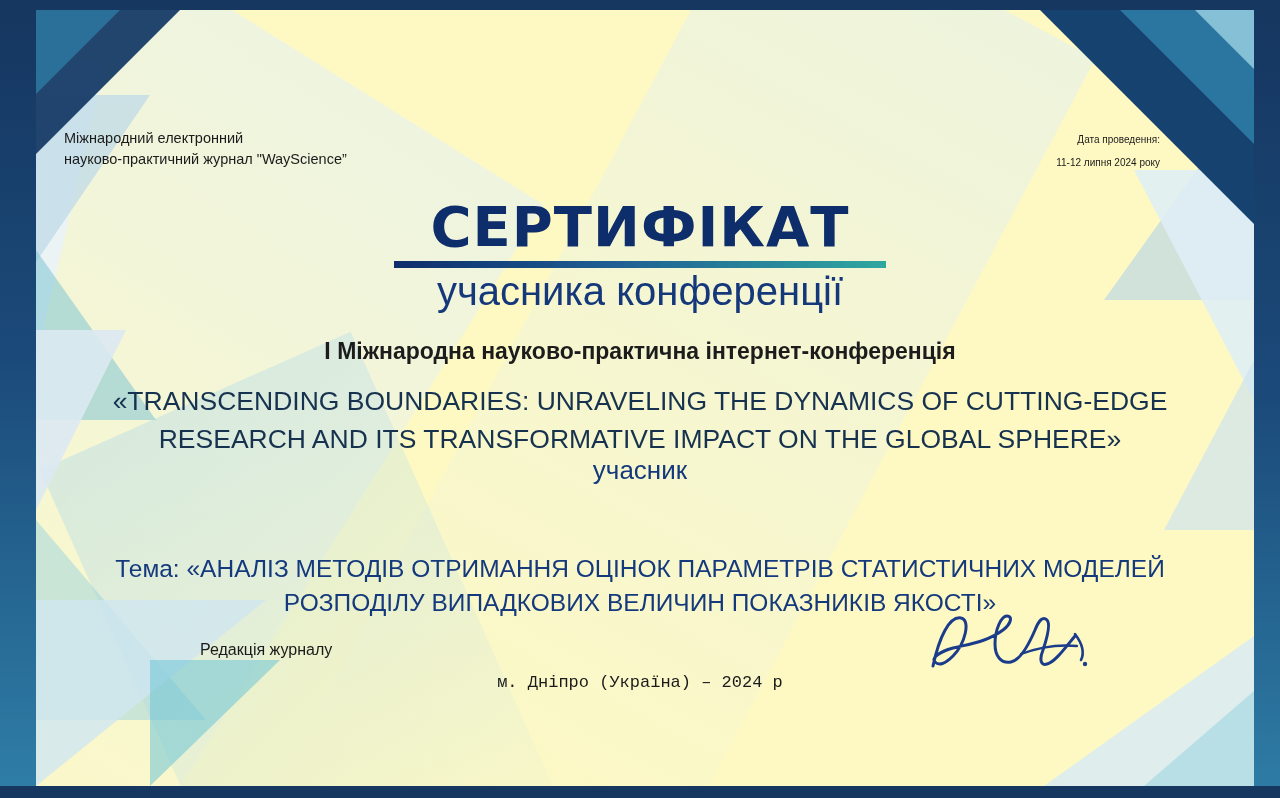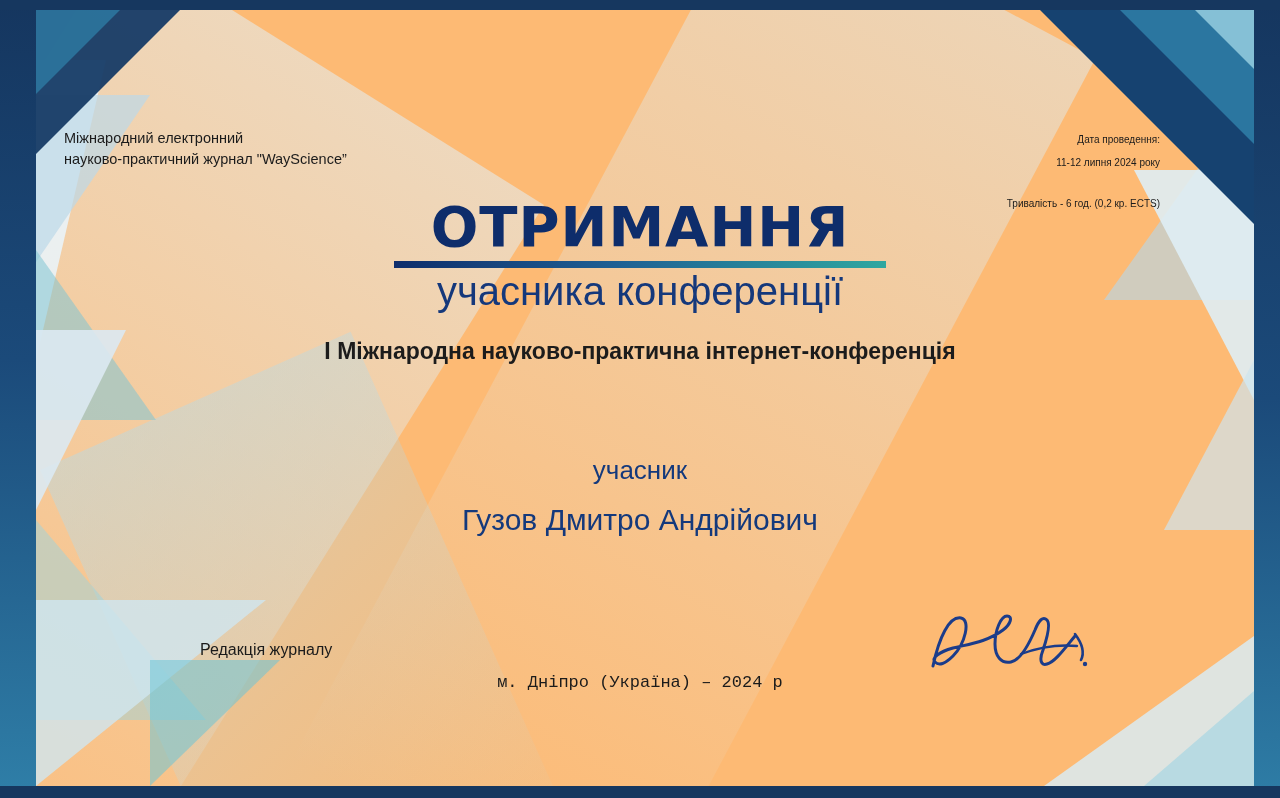--- a/index.html
+++ b/index.html
@@ -8,21 +8,21 @@
     background: #ffffff;
   }
   body {
     font-family: "Liberation Sans", sans-serif;
   }
   .certificate {
     position: relative;
     width: 1280px;
     height: 798px;
     overflow: hidden;
-    background: #fdba74;
+    background: #fef9c3;
   }
 
   
   .bg {
     position: absolute;
     inset: 0;
     overflow: hidden;
   }
   .shape {
     position: absolute;
@@ -364,36 +364,36 @@
   </div>
 
   <div class="content">
 
     <div class="journal-line">Міжнародний електронний
 науково-практичний журнал "WayScience”</div>
 
     <div class="meta-right">
       <div>Дата проведення:</div>
       <div>11-12 липня 2024 року</div>
-      <div class="duration">Тривалість - 6 год. (0,2 кр. ECTS)</div>
     </div>
 
     <div class="title-wrap">
-      <div class="title-main">ОТРИМАННЯ</div>
+      <div class="title-main">СЕРТИФІКАТ</div>
       <div class="title-rule"></div>
       <div class="title-sub">учасника конференції</div>
     </div>
 
     <div class="conf-line">I Міжнародна науково-практична інтернет-конференція</div>
 
+    <div class="conf-title">«TRANSCENDING BOUNDARIES: UNRAVELING THE DYNAMICS OF CUTTING-EDGE RESEARCH AND ITS TRANSFORMATIVE IMPACT ON THE GLOBAL SPHERE»</div>
 
     <div class="role">учасник</div>
 
-    <div class="participant">Гузов Дмитро Андрійович</div>
-
+
+    <div class="topic">Тема: «АНАЛІЗ МЕТОДІВ ОТРИМАННЯ ОЦІНОК ПАРАМЕТРІВ СТАТИСТИЧНИХ МОДЕЛЕЙ РОЗПОДІЛУ ВИПАДКОВИХ ВЕЛИЧИН ПОКАЗНИКІВ ЯКОСТІ»</div>
 
     <div class="editorial">Редакція журналу</div>
 
     <div class="place">м. Дніпро (Україна) – 2024 р</div>
 
     <div class="signature">
       <svg width="180" height="70" viewBox="0 0 180 70" fill="none" xmlns="http://www.w3.org/2000/svg">
         <path d="M8 58 C14 30, 24 8, 36 10 C46 12, 40 36, 28 48 C20 56, 14 58, 10 54 C6 50, 14 44, 28 40 C44 36, 62 34, 78 22 C86 16, 88 8, 82 8 C76 8, 70 22, 70 36 C70 48, 76 56, 86 54 C96 52, 104 36, 110 22 C114 12, 118 8, 122 12 C126 16, 122 30, 118 42 C114 52, 116 58, 122 56 C130 54, 140 40, 150 28" stroke="#1b3c8a" stroke-width="3" stroke-linecap="round" fill="none"></path>
         <path d="M96 46 C112 40, 132 36, 152 38" stroke="#1b3c8a" stroke-width="2.4" stroke-linecap="round" fill="none"></path>
         <path d="M150 26 C156 34, 160 44, 156 52" stroke="#1b3c8a" stroke-width="2.6" stroke-linecap="round" fill="none"></path>

